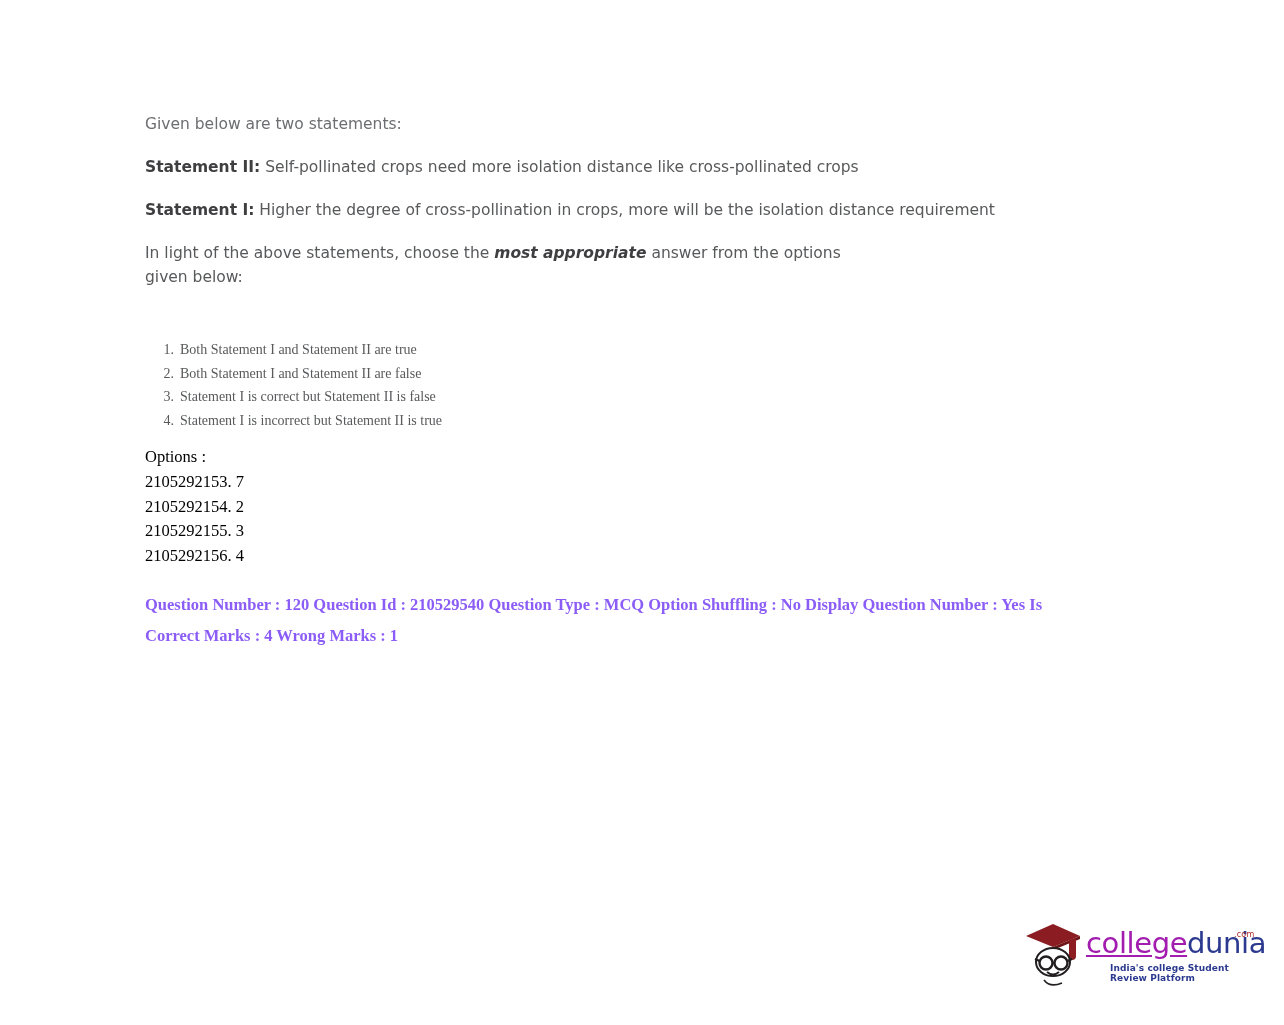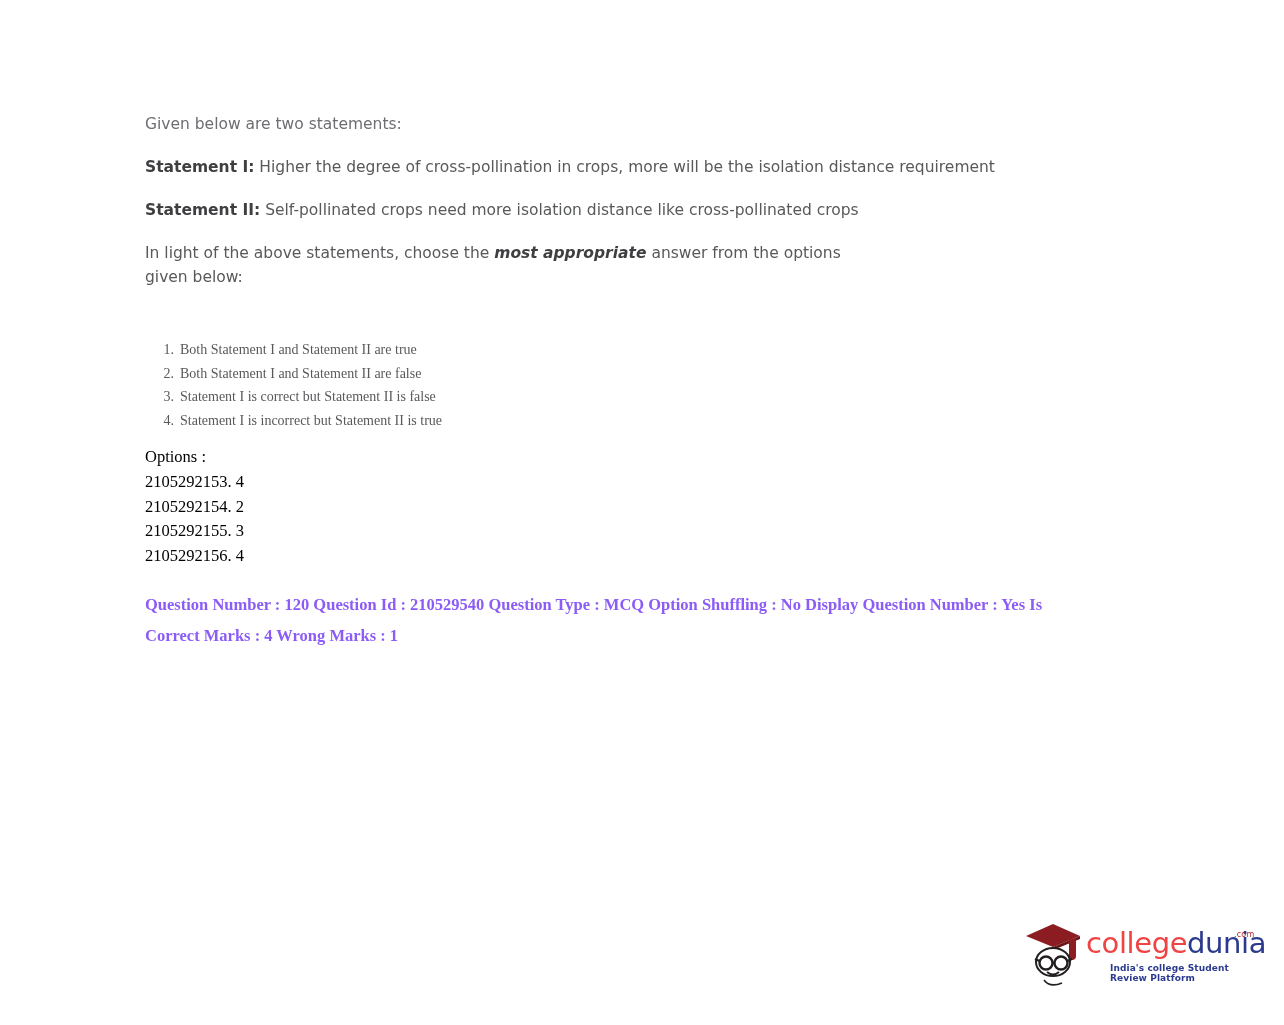--- a/index.html
+++ b/index.html
@@ -134,21 +134,22 @@
   .logo .wordmark {
     position: absolute;
     left: 64px;
     top: 10px;
     font-family: "DejaVu Sans", sans-serif;
     font-size: 29px;
     letter-spacing: -0.4px;
     color: #2b3a8f;
   }
   .logo .wordmark .co {
-    color: #ef4444;
+    color: #a21caf;
+    text-decoration: underline;
   }
   .logo .dotcom {
     position: absolute;
     left: 212px;
     top: 14px;
     font-family: "DejaVu Sans", sans-serif;
     font-size: 8px;
     color: #b02a2a;
     letter-spacing: 0.2px;
   }
@@ -165,25 +166,25 @@
 </style>
 </head>
 <body>
 
 <div class="page">
 
   <div class="qbody">
     <p class="lead">Given below are two statements:</p>
 
     <p>
+      <span class="stmt-label">Statement II:</span><span> Self-pollinated crops need more isolation distance like cross-pollinated crops</span>
+    </p>
+
+    <p>
       <span class="stmt-label">Statement I:</span><span> Higher the degree of cross-pollination in crops, more will be the isolation distance requirement</span>
-    </p>
-
-    <p>
-      <span class="stmt-label">Statement II:</span><span> Self-pollinated crops need more isolation distance like cross-pollinated crops</span>
     </p>
 
     <p class="closing">
       <span>In light of the above statements, choose the </span><span class="emph">most appropriate</span><span> answer from the options given below:</span>
     </p>
   </div>
 
   <div class="opt-list">
     <span class="opt-row">
       <span class="opt-num">1.</span><span>Both Statement I and Statement II are true</span>
@@ -194,21 +195,21 @@
     <span class="opt-row">
       <span class="opt-num">3.</span><span>Statement I is correct but Statement II is false</span>
     </span>
     <span class="opt-row">
       <span class="opt-num">4.</span><span>Statement I is incorrect but Statement II is true</span>
     </span>
   </div>
 
   <div class="meta">
     <span class="optlabel">Options :</span>
-    <span class="ansrow">2105292153. 4</span>
+    <span class="ansrow">2105292153. 7</span>
     <span class="ansrow">2105292154. 2</span>
     <span class="ansrow">2105292155. 3</span>
     <span class="ansrow">2105292156. 4</span>
   </div>
 
   <div class="meta-info">
     <span class="line">Question Number : 120 Question Id : 210529540 Question Type : MCQ Option Shuffling : No Display Question Number : Yes Is</span>
     <span class="marks">Correct Marks : 4 Wrong Marks : 1</span>
   </div>
 

